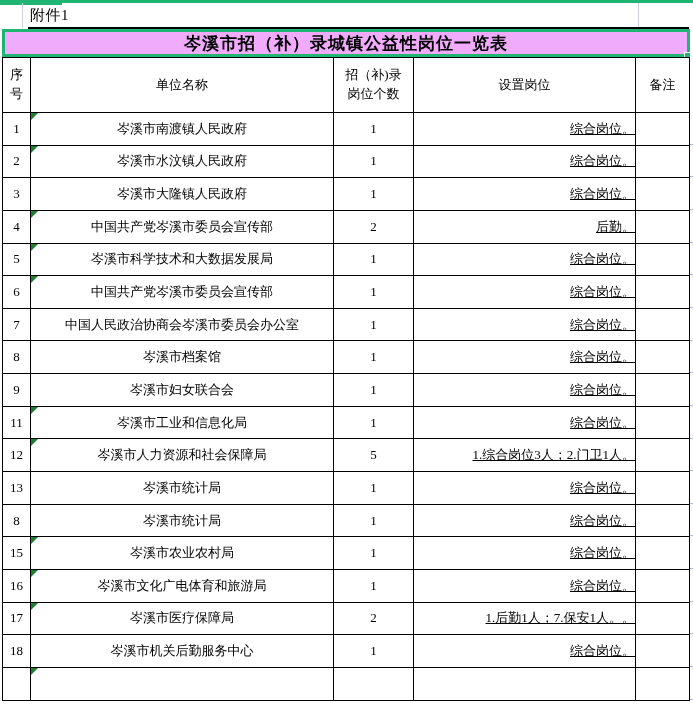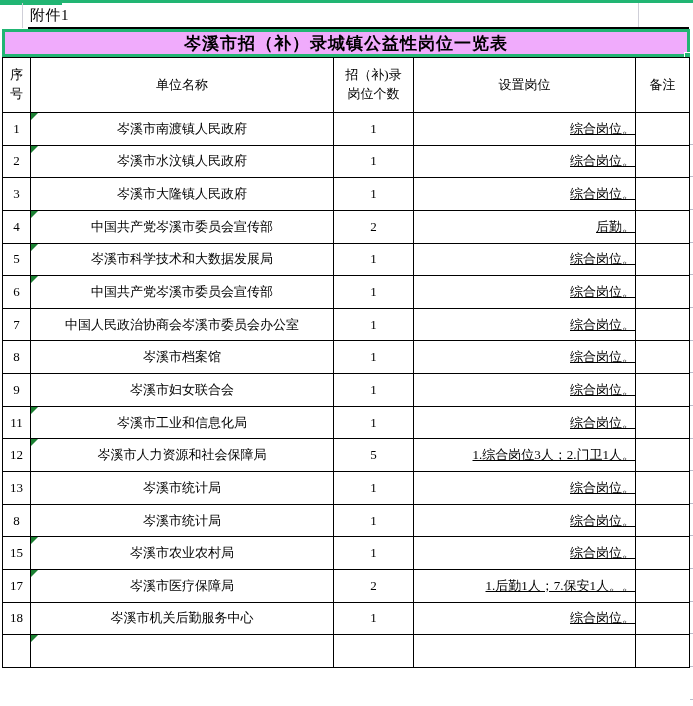--- a/index.html
+++ b/index.html
@@ -188,20 +188,27 @@
   </tr>
 
   <tr>
     <td class="c-index">15</td>
     <td class="c-unit"><span class="flag"></span><span>岑溪市农业农村局</span></td>
     <td class="c-count">1</td>
     <td class="c-position">综合岗位。</td>
     <td class="c-remark"></td>
   </tr>
 
+  <tr>
+    <td class="c-index">16</td>
+    <td class="c-unit"><span class="flag"></span><span>岑溪市文化广电体育和旅游局</span></td>
+    <td class="c-count">1</td>
+    <td class="c-position">综合岗位。</td>
+    <td class="c-remark"></td>
+  </tr>
 
   <tr>
     <td class="c-index">17</td>
     <td class="c-unit"><span class="flag"></span><span>岑溪市医疗保障局</span></td>
     <td class="c-count">2</td>
     <td class="c-position">1.后勤1人；7.保安1人。。</td>
     <td class="c-remark"></td>
   </tr>
 
   <tr>

